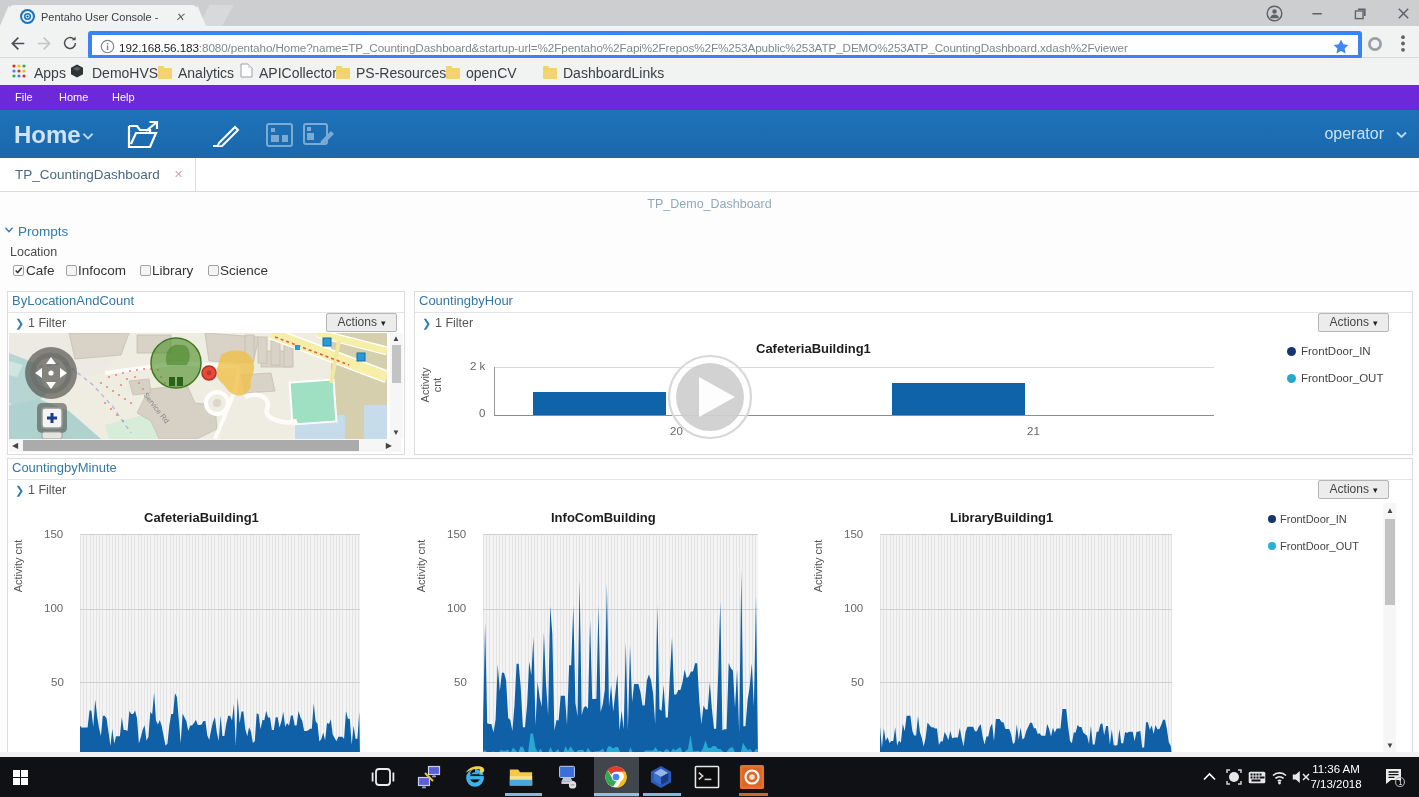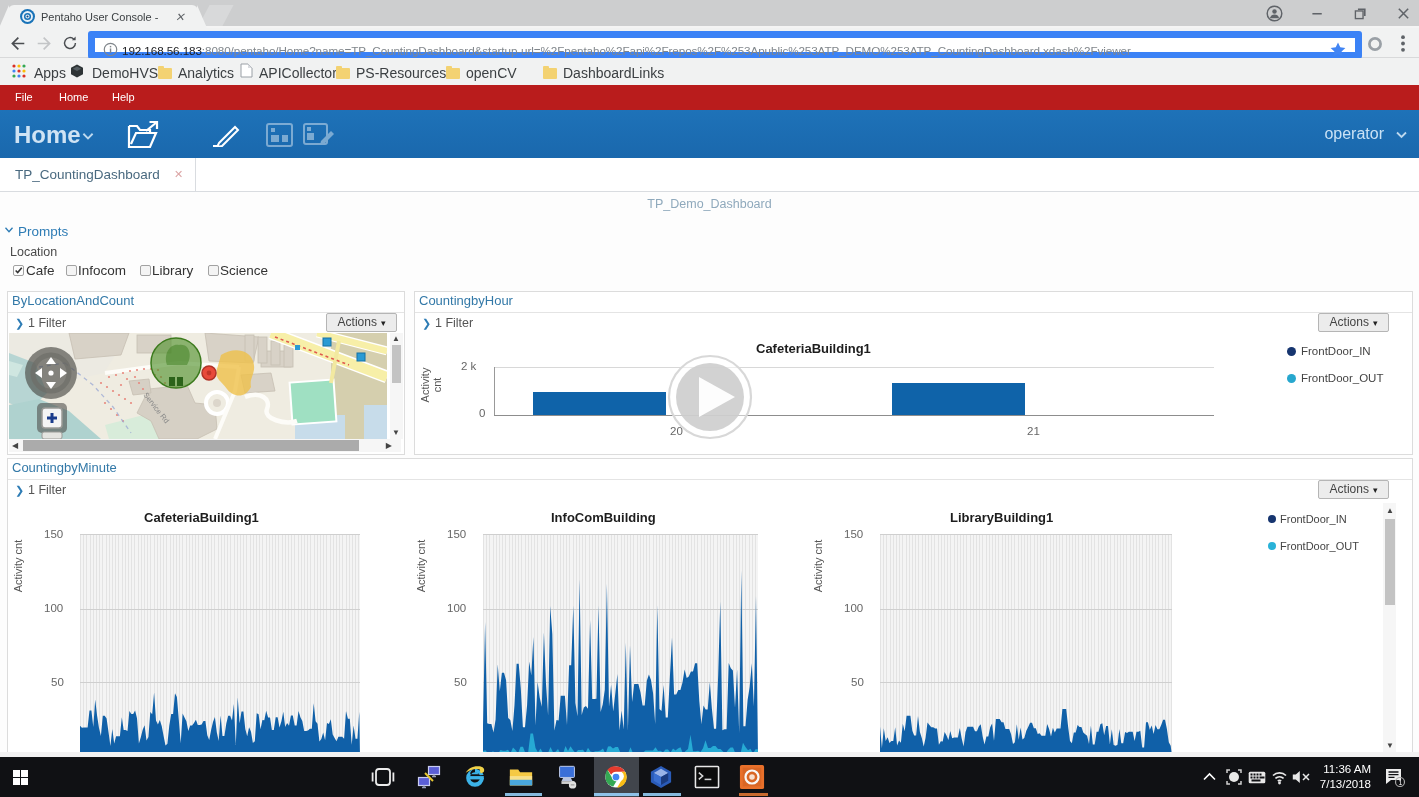--- a/index.html
+++ b/index.html
@@ -6,29 +6,29 @@
 
 #tabstrip{position:absolute;left:0;top:0;width:1419px;height:28px;background:#cdcecf;border-bottom:2px solid #f4f4f4}
 #tab{position:absolute;left:8px;top:5px;width:190px;height:23px;background:#f1f2f2;border-radius:6px 6px 0 0}
 #tab:before{content:"";position:absolute;left:-9px;bottom:0;border-bottom:23px solid #f1f2f2;border-left:10px solid transparent}
 #tab:after{content:"";position:absolute;right:-9px;bottom:0;border-bottom:23px solid #f1f2f2;border-right:10px solid transparent}
 #tabtitle{position:absolute;left:33px;top:6px;font-size:11px;color:#3c4043;white-space:nowrap}
 #tabx{position:absolute;left:167px;top:5px;font-size:11.5px;color:#606468}
 #newtab{position:absolute;left:204px;top:5px;width:24px;height:21px;background:#d8d9da;transform:skewX(-28deg)}
 #winctl{position:absolute;right:8px;top:2px;width:180px;height:22px;color:#5f6368;font-size:14px}
 #addrbar{position:absolute;left:0;top:28px;width:1419px;height:30px;background:#f1f2f2;border-bottom:1px solid #d8d9da}
-#urlbox{position:absolute;left:88px;top:3px;width:1274px;height:28px;background:#fff;border:7px solid #3b82f6;border-radius:3px}
+#urlbox{position:absolute;left:88px;top:3px;width:1274px;height:28px;background:#fff;border:4px solid #3b82f6;border-radius:3px}
 #urltext{position:absolute;left:27px;top:6px;font-size:11.7px;color:#80868b;white-space:nowrap;letter-spacing:-0.1px}
 #urltext b{color:#202124;font-weight:normal}
 #bookmarks{position:absolute;left:0;top:58px;width:1419px;height:27px;background:#f1f2f2}
 .bm{position:absolute;top:7px;font-size:14px;color:#3c4043;white-space:nowrap}
 .folderico{display:inline-block;width:14px;height:11px;background:#f3d272;border-radius:1px;position:relative;vertical-align:-1px;margin-right:6px}
 .folderico:before{content:"";position:absolute;left:0;top:-2px;width:6px;height:3px;background:#f3d272;border-radius:1px 1px 0 0}
 
-#navy{position:absolute;left:0;top:85px;width:1419px;height:25px;background:#b91c1c;color:#fff;font-size:11px}
+#navy{position:absolute;left:0;top:85px;width:1419px;height:25px;background:#6d28d9;color:#fff;font-size:11px}
 #navy span{position:absolute;top:6px}
 #bluebar{position:absolute;left:0;top:110px;width:1419px;height:48px;background:linear-gradient(#1e72b8,#1a68ad)}
 #homeTxt{position:absolute;left:14px;top:11px;font-size:24px;font-weight:700;color:#cfe3f4}
 #opTxt{position:absolute;right:35px;top:15px;font-size:16px;color:#cae2f5}
 
 #ptabrow{position:absolute;left:0;top:158px;width:1419px;height:34px;background:#fff;border-bottom:1px solid #d9dce0}
 #ptab{position:absolute;left:3px;top:0;width:193px;height:33px;background:#fff;border-right:1px solid #d9dce0}
 #ptab span{position:absolute;left:12px;top:9px;font-size:13.5px;color:#49697f}
 #ptab i{position:absolute;left:171px;top:10px;font-style:normal;font-size:11px;color:#dba4a4}
 
@@ -63,21 +63,21 @@
 .sbthumb{position:absolute;background:#c3c3c3}
 .sarrow{position:absolute;font-size:8px;color:#444;line-height:8px}
 
 #taskbar{position:absolute;left:0;top:757px;width:1419px;height:40px;background:#101114}
 #searchbox{position:absolute;left:44px;top:2px;width:320px;height:38px;background:#f2f2f2}
 #searchbox span{position:absolute;left:37px;top:12px;font-size:13px;color:#4a4a4a}
 #searchbox .circ{position:absolute;left:9px;top:10px;width:15px;height:15px;border:2.5px solid #1b1b1b;border-radius:50%}
 .tbico{position:absolute;top:7px;width:26px;height:26px}
 .underline{position:absolute;top:36px;height:3px;background:#85b9dd}
 #chromecell{position:absolute;left:594px;top:0;width:45px;height:40px;background:#41454c}
-#clock{position:absolute;right:48px;top:5px;width:70px;text-align:right;font-size:11.5px;line-height:14.5px;color:#fff}
+#clock{position:absolute;right:48px;top:5px;width:70px;text-align:center;font-size:11.5px;line-height:14.5px;color:#fff}
 </style></head>
 <body>
 
 <div id="tabstrip">
   <div id="newtab"></div>
   <div id="tab">
     <svg style="position:absolute;left:12px;top:4px" width="15" height="15" viewBox="0 0 16 16">
         <circle cx="8" cy="8" r="8" fill="#1973b8"></circle>
         <path d="M8 2.2a5.8 5.8 0 1 1-5.8 5.8A5.8 5.8 0 0 1 8 2.2zm0 2a3.8 3.8 0 1 0 3.8 3.8A3.8 3.8 0 0 0 8 4.2zm0 1.6a2.2 2.2 0 1 1-2.2 2.2A2.2 2.2 0 0 1 8 5.8z" fill="#fff" fill-opacity="0.9"></path>
         <circle cx="8" cy="8" r="1.1" fill="#14457e"></circle>
@@ -366,21 +366,21 @@
   <div class="panel" id="hourPanel" style="left:414px;top:99px;width:999px;height:164px">
     <div class="ptitle">CountingbyHour</div>
     <div class="pdivider" style="top:20px"></div>
     <div class="fchev" style="left:7px;top:25px">❯</div>
     <div class="ftext" style="left:20px;top:24px">1 Filter</div>
     <div class="actions" style="left:903px;top:21px">Actions</div>
     <div id="hourchart" style="position:absolute;left:0;top:40px;width:995px;height:122px">
       <div class="ctitle" style="left:341px;top:9px">CafeteriaBuilding1</div>
       <div class="rotlab" style="left:-14px;top:41px;width:60px">Activity
 cnt</div>
-      <div class="axislab" style="left:46px;top:28px">2 k</div>
+      <div class="axislab" style="left:55px;top:28px">2 k</div>
       <div class="axislab" style="left:64px;top:75px">0</div>
       <div style="position:absolute;left:79px;top:35px;width:720px;height:1px;background:#d8d8d8"></div>
       <div style="position:absolute;left:79px;top:35px;width:1px;height:48px;background:#999"></div>
       <div style="position:absolute;left:79px;top:83px;width:720px;height:1px;background:#8d8d8d"></div>
       <div class="bar" style="left:118px;top:60px;width:133px;height:23px"></div>
       <div class="bar" style="left:477px;top:51px;width:133px;height:32px"></div>
       <div class="axislab" style="left:255px;top:93px">20</div>
       <div class="axislab" style="left:612px;top:93px">21</div>
     </div>
     <div class="legdot" style="left:872px;top:55px;background:#16356f"></div>

